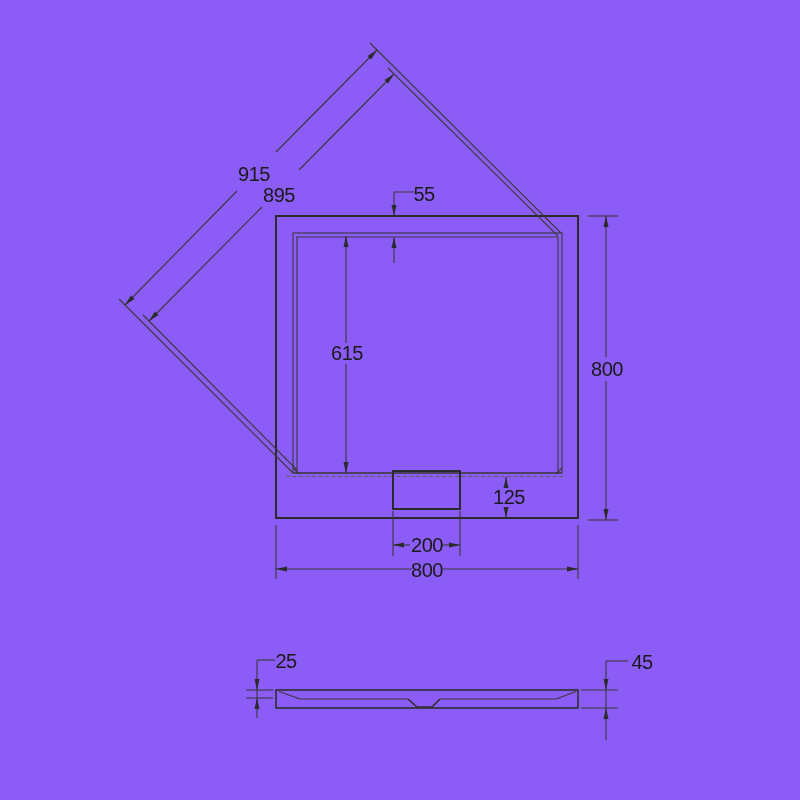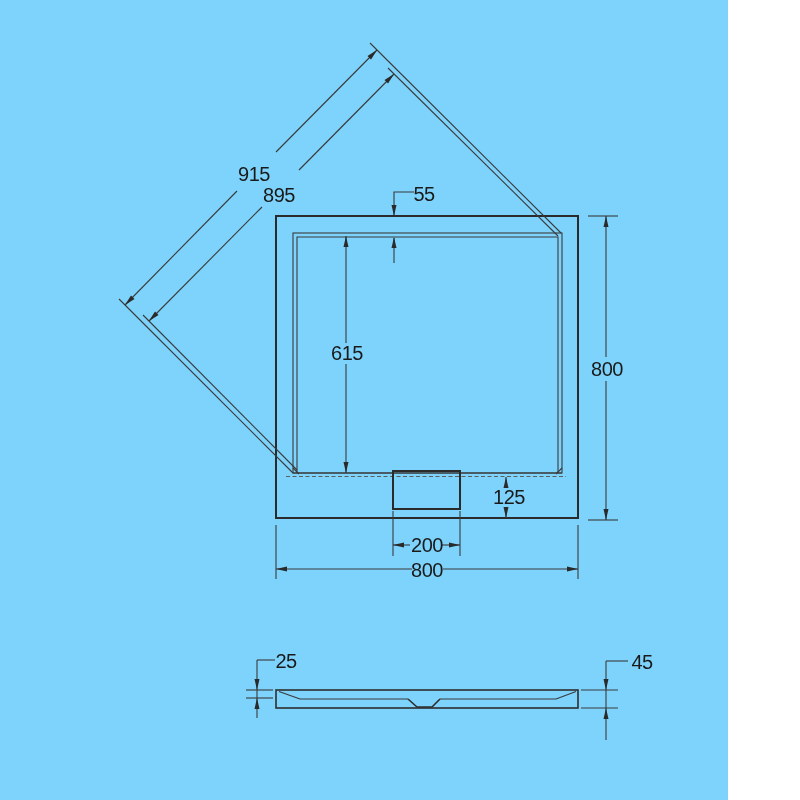--- a/index.html
+++ b/index.html
@@ -1,16 +1,16 @@
 <!DOCTYPE html>
 <html><head>
 <meta charset="utf-8">
 <style>
   html,body{margin:0;padding:0;background:#ffffff;}
-  .stage{width:728px;height:800px;position:relative;background:#7dd3fc;overflow:hidden;text-decoration:underline;}
+  .stage{width:800px;height:800px;position:relative;background:#8b5cf6;overflow:hidden;text-decoration:underline;}
   svg{display:block;}
   text{font-family:"Liberation Sans","DejaVu Sans",sans-serif;font-size:20px;letter-spacing:-0.5px;fill:#1a1a1a;}
   .thin{stroke:#3a3a3a;stroke-width:1.1;fill:none;}
   .thick{stroke:#2a2a2a;stroke-width:2;fill:none;}
   .med{stroke:#2e2e2e;stroke-width:1.6;fill:none;}
   .dash{stroke:#5e5e5e;stroke-width:1;fill:none;stroke-dasharray:4 2.5;}
   .arr{fill:#2a2a2a;stroke:none;}
 </style>
 </head>
 <body>

